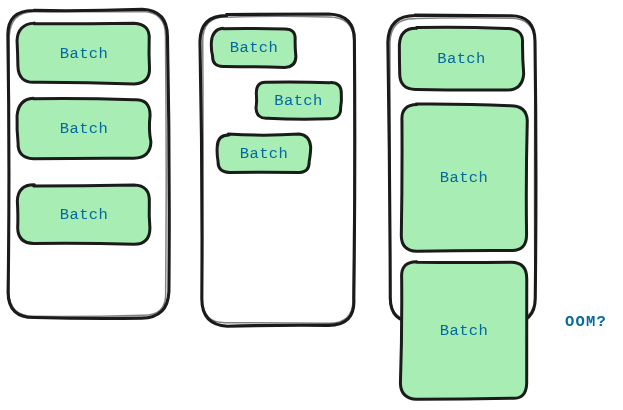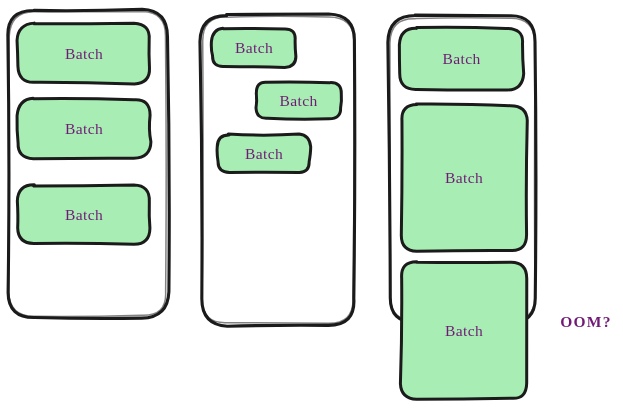--- a/index.html
+++ b/index.html
@@ -56,22 +56,22 @@
     fill: none;
     stroke: #1b1b1b;
     stroke-width: 3.0;
     stroke-linecap: round;
     stroke-linejoin: round;
   }
 
   
   .label-text {
     position: absolute;
-    color: #701a75;
-    font-family: Liberation Serif, serif;
+    color: #0369a1;
+    font-family: Liberation Mono, monospace;
     font-size: 15px;
     letter-spacing: 0.4px;
     white-space: nowrap;
     -webkit-font-smoothing: antialiased;
     user-select: none;
   }
   .batch-label {
     transform: translate(-50%, -50%);
     font-size: 15.5px;
   }

